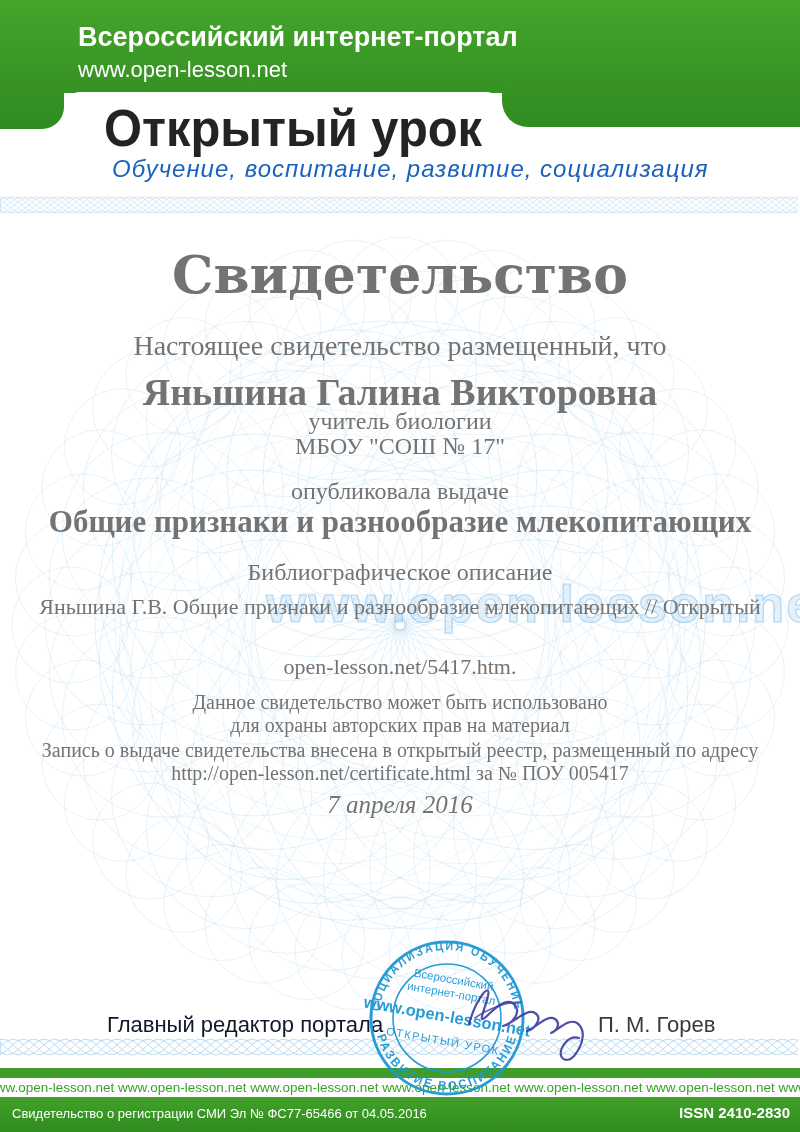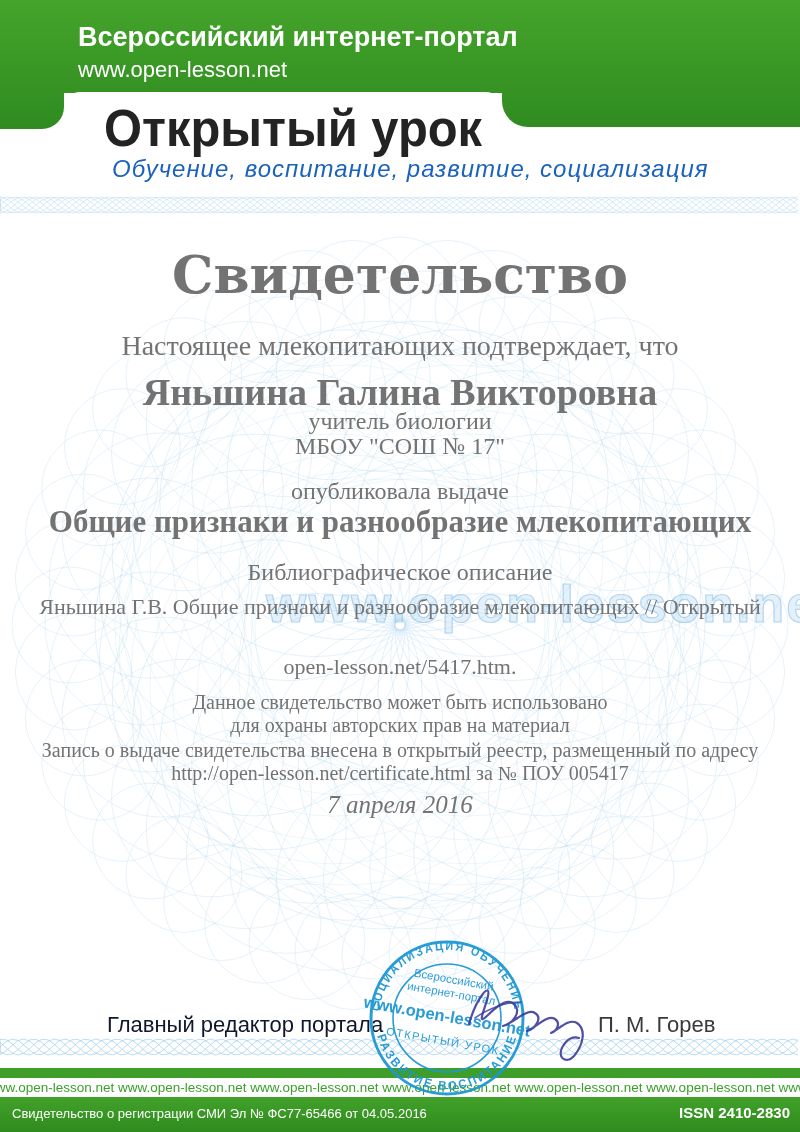--- a/index.html
+++ b/index.html
@@ -210,21 +210,21 @@
   <div class="hdr-band"></div>
   <div class="hdr-left"></div>
   <div class="hdr-right"></div>
   <div class="hdr-tab"></div>
   <div class="hdr-title">Всероссийский интернет-портал</div>
   <div class="hdr-url">www.open-lesson.net</div>
   <div class="tab-title">Открытый урок</div>
   <div class="tab-sub">Обучение, воспитание, развитие, социализация</div>
 
   <div class="l cert-title">Свидетельство</div>
-  <div class="l statement">Настоящее млекопитающих подтверждает, что</div>
+  <div class="l statement">Настоящее свидетельство размещенный, что</div>
   <div class="l name">Яньшина Галина Викторовна</div>
   <div class="l person-role">учитель биологии</div>
   <div class="l school">МБОУ "СОШ № 17"</div>
   <div class="l action">опубликовала выдаче</div>
   <div class="l work">Общие признаки и разнообразие млекопитающих</div>
   <div class="l bib">Библиографическое описание</div>
   <div class="l cit cit1">Яньшина Г.В. Общие признаки и разнообразие млекопитающих // Открытый</div>
   <div class="l cit cit3">open-lesson.net/5417.htm.</div>
   <div class="l small use1">Данное свидетельство может быть использовано</div>
   <div class="l small use2">для охраны авторских прав на материал</div>

